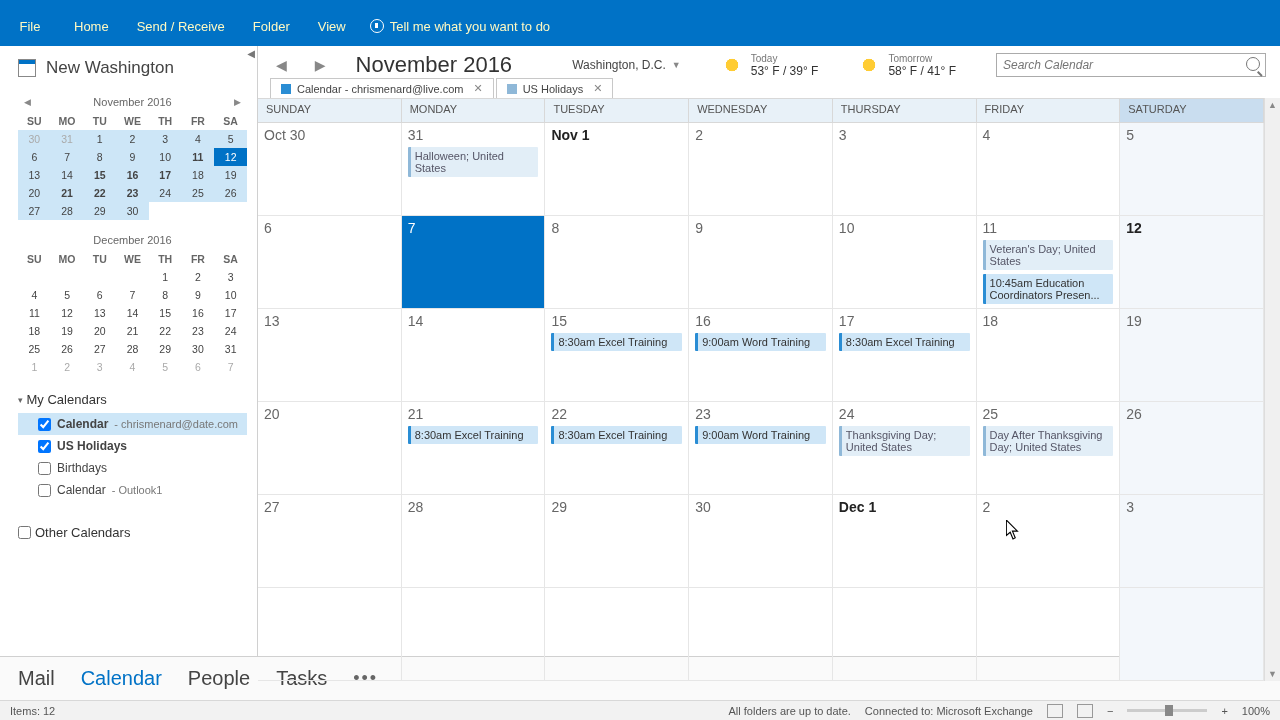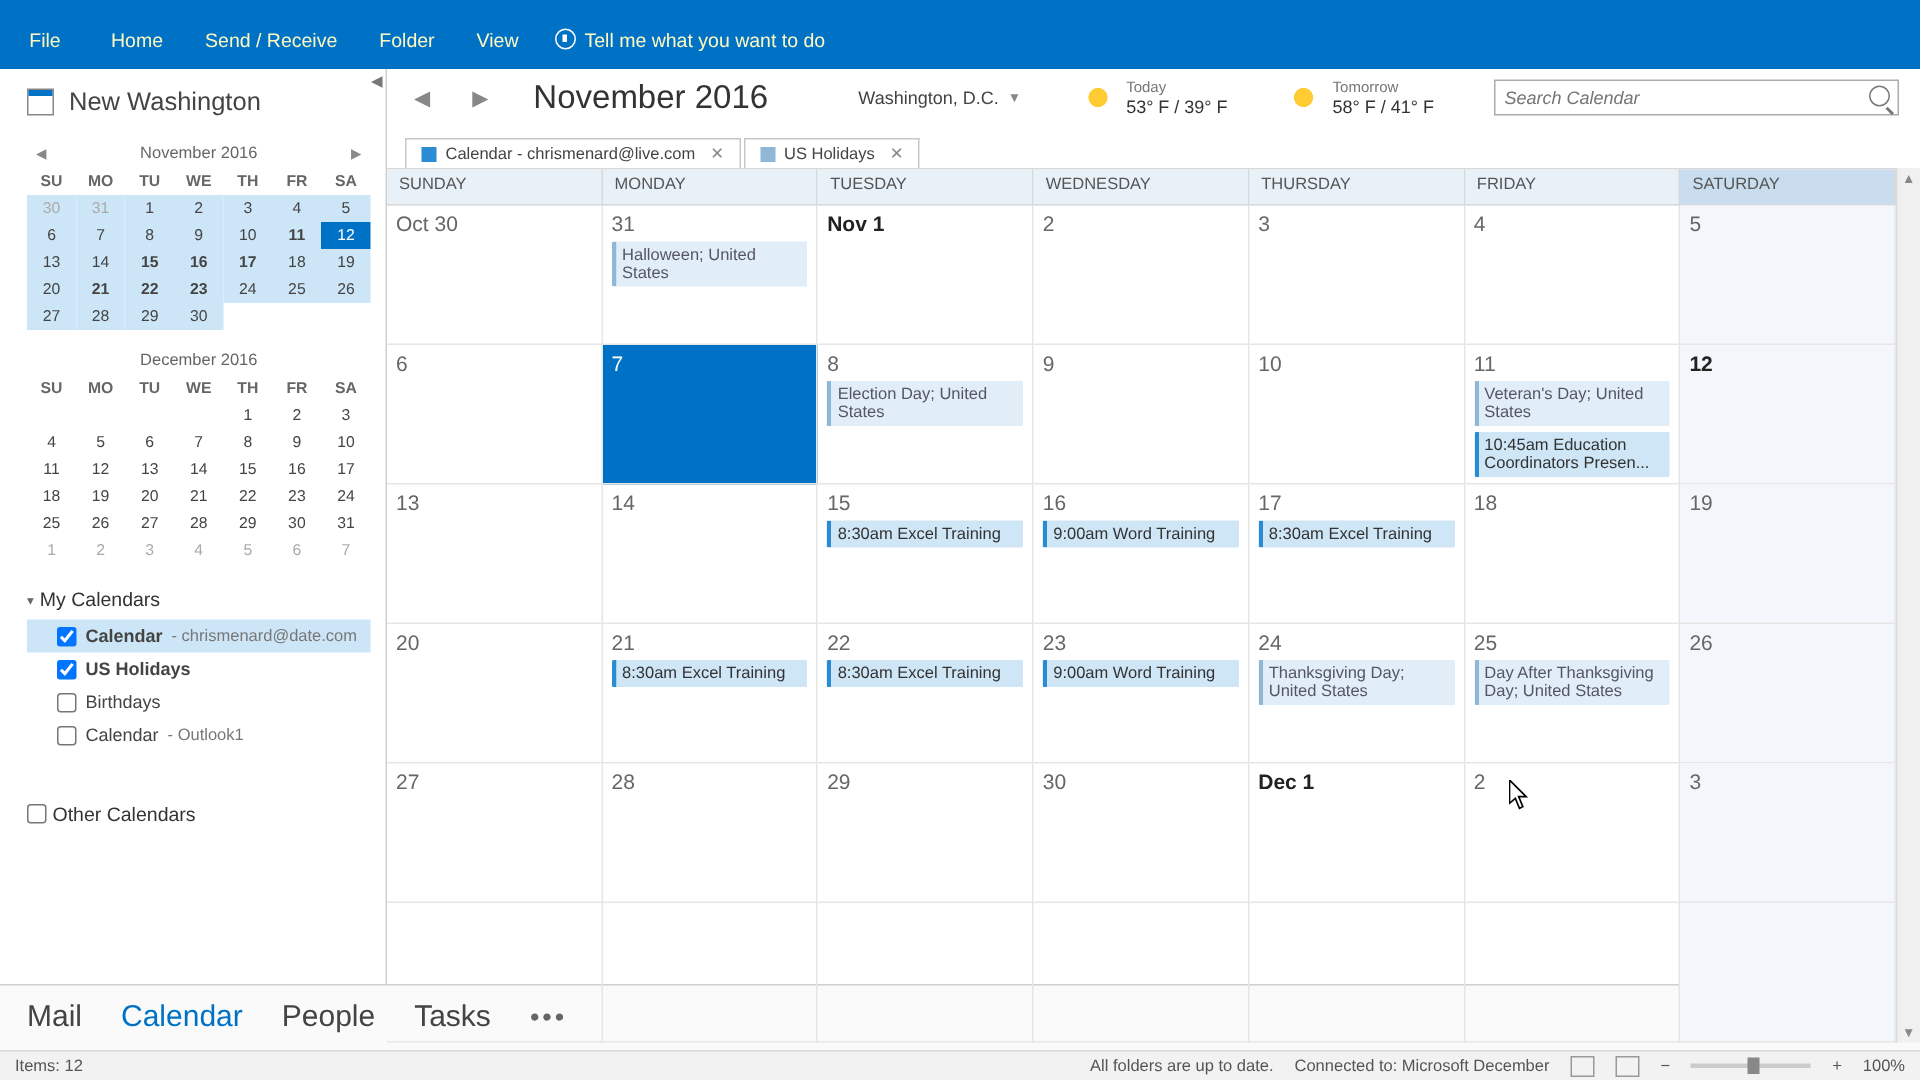--- a/index.html
+++ b/index.html
@@ -51,21 +51,21 @@
 .cal-top .wx { display:flex; align-items:center; gap:8px; margin-left:20px;}
 .cal-top .sun { width:22px;height:22px; background: radial-gradient(circle,#ffcc33 40%,transparent 42%); position:relative;}
 .cal-top .wx small{display:block;font-size:10px;color:#777;}
 .cal-top .wx .t{font-size:12px;color:#333;}
 .cal-top .search { margin-left:20px; }
 .cal-top .search input { width:270px; height:24px; border:1px solid #ababab; padding:2px 24px 2px 6px; font-size:12px; font-style:italic; color:#888;}
 .cal-top .search { position:relative;}
 .cal-top .search .mag { position:absolute; right:6px; top:4px; width:14px;height:14px; border:1.5px solid #777; border-radius:50%;}
 .cal-top .search .mag::after{content:"";position:absolute;right:-4px;bottom:-4px;width:6px;height:1.5px;background:#777;transform:rotate(45deg);}
 
-.cal-tabs { height:26px; display:flex; align-items:flex-end; padding-left:12px; gap:2px;margin-top:14px;}
+.cal-tabs { height:26px; display:flex; align-items:flex-end; padding-left:12px; gap:2px;}
 .cal-tab { border:1px solid #c8c8c8; border-bottom:none; padding:3px 10px; font-size:11px; display:flex; align-items:center; gap:6px; background:#fff;}
 .cal-tab .sq{width:10px;height:10px;}
 .cal-tab .x{color:#888;font-size:11px;margin-left:4px;}
 
 .grid-wrap { flex:1; display:flex; }
 .grid { flex:1; display:grid; grid-template-columns: repeat(7,1fr); grid-template-rows: 24px repeat(6,1fr); border-top:1px solid #d8d8d8;}
 .grid .colh { background:#e8f1f8; border-right:1px solid #d8d8d8; border-bottom:1px solid #d8d8d8; padding:4px 8px; font-size:11px; color:#555; text-transform:uppercase;}
 .grid .colh.sat { background:#c9ddef;}
 .cell { border-right:1px solid #e6e6e6; border-bottom:1px solid #e6e6e6; padding:4px 6px; position:relative; overflow:hidden;}
 .cell .dn { font-size:14px; color:#666; }
@@ -245,21 +245,21 @@
           <div class="cal-item">
             <input type="checkbox" style="">
             <span>Birthdays</span>
           </div>
           <div class="cal-item">
             <input type="checkbox" style="">
             <span>Calendar</span>
             <span class="cal-sub"> - Outlook1</span>
           </div>
         </div>
-      <div class="cal-group" style="margin-top:28px">
+      <div class="cal-group" style="margin-top:18px">
         <input type="checkbox" style="">
         <span>Other Calendars</span>
       </div>
     </div>
   </div>
 
   <div class="calarea">
     <div class="cal-top">
       <span class="navbtn">◀</span>
       <span class="navbtn">▶</span>
@@ -327,21 +327,20 @@
             <div class="dn">5</div>
           </div>
           <div class="cell">
             <div class="dn">6</div>
           </div>
           <div class="cell sel">
             <div class="dn">7</div>
           </div>
           <div class="cell">
             <div class="dn">8</div>
-            <div class="ev hol">Election Day; United States</div>
           </div>
           <div class="cell">
             <div class="dn">9</div>
           </div>
           <div class="cell">
             <div class="dn">10</div>
           </div>
           <div class="cell">
             <div class="dn">11</div>
             <div class="ev hol">Veteran's Day; United States</div>
@@ -461,21 +460,21 @@
   <a class="active">Calendar</a>
   <a>People</a>
   <a>Tasks</a>
   <span class="dots">•••</span>
 </div>
 
 <div class="status">
   <span>Items: 12</span>
   <div class="r">
     <span>All folders are up to date.</span>
-    <span>Connected to: Microsoft December</span>
+    <span>Connected to: Microsoft Exchange</span>
     <span class="viewbtn"></span>
     <span class="viewbtn"></span>
     <span>−</span>
     <span class="slider"></span>
     <span>+</span>
     <span>100%</span>
   </div>
 </div>
 
 </body></html>

